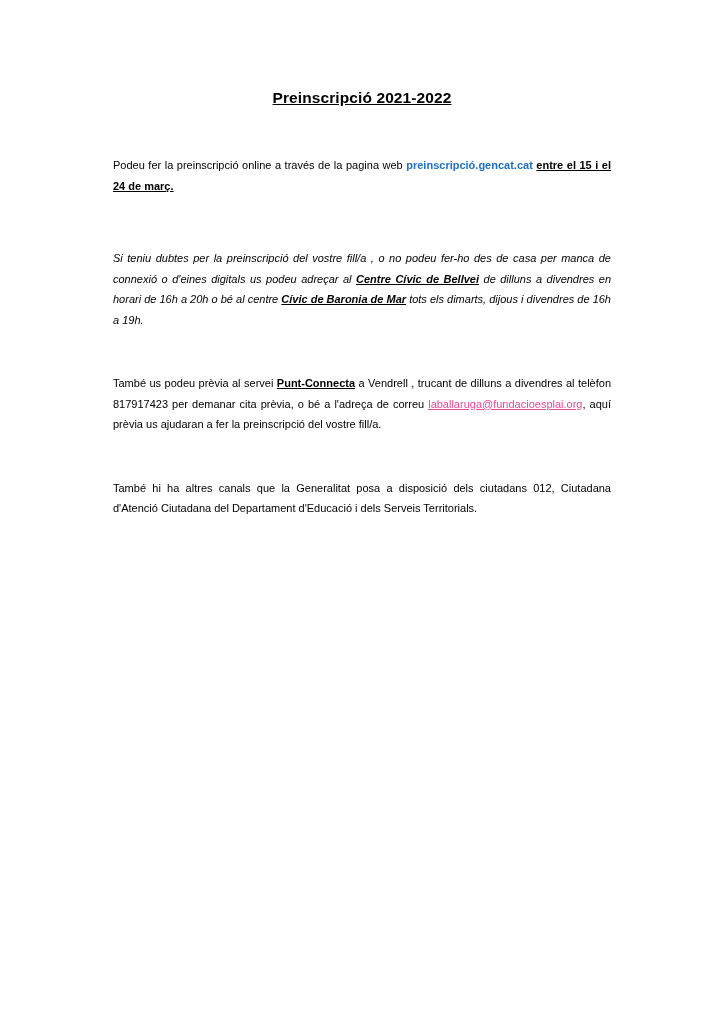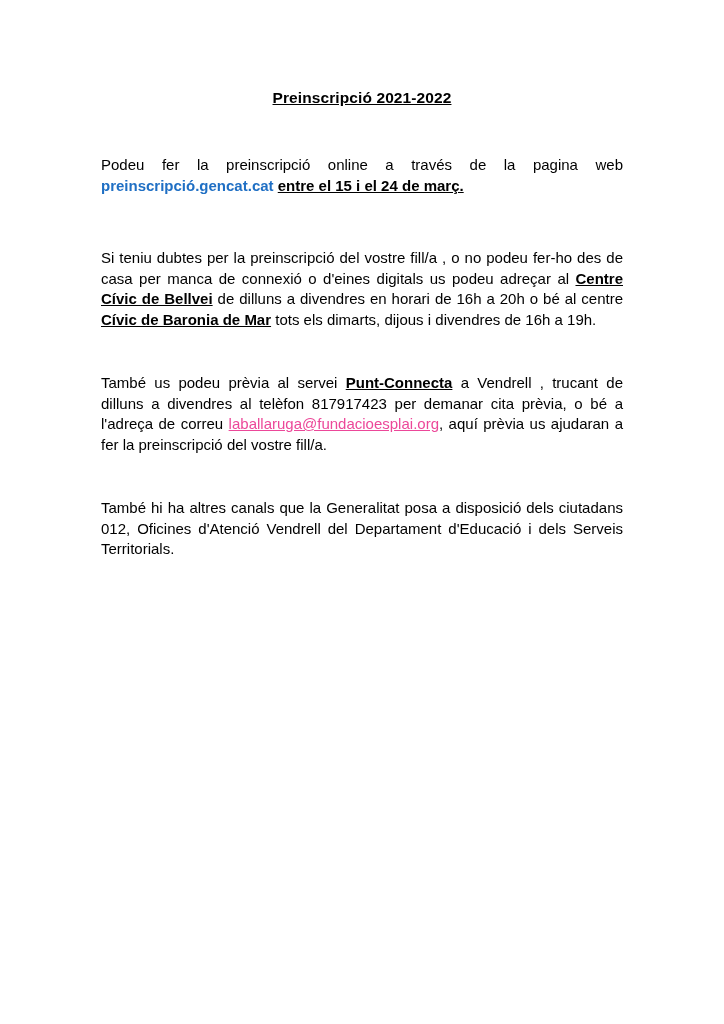--- a/index.html
+++ b/index.html
@@ -24,31 +24,32 @@
   .doc-title {
     text-align: center;
     font-size: 15.5px;
     font-weight: bold;
     text-decoration: underline;
     margin: 0;
     padding-top: 89px;
     letter-spacing: 0.1px;
   }
   .para {
-    font-size: 15px;
+    font-size: 11px;
     line-height: 20.5px;
     text-align: justify;
-    margin: 0;
+    margin: 12px;
     color: #000;
   }
   .para-intro {
     margin-top: 48px;
   }
   .para-2 {
     margin-top: 52px;
+    font-style: italic;
   }
   .para-3 {
     margin-top: 43px;
   }
   .para-4 {
     margin-top: 43px;
   }
   .link-blue {
     color: #1f6fc4;
     font-weight: bold;
@@ -76,16 +77,16 @@
 
   <p class="para para-2">
     <span>Si teniu dubtes per la preinscripció del vostre fill/a ,  o  no podeu fer-ho des de casa per manca de  connexió o  d'eines digitals   us podeu   adreçar al  </span><span class="bold-underline">Centre Cívic de Bellvei</span><span> de dilluns a divendres en horari de 16h a 20h o bé al centre </span><span class="bold-underline">Cívic de Baronia de Mar</span><span> tots els dimarts, dijous i divendres de 16h a 19h.</span>
   </p>
 
   <p class="para para-3">
     <span>També us podeu prèvia  al servei  </span><span class="bold-underline">Punt-Connecta</span><span>  a Vendrell , trucant  de dilluns a divendres al   telèfon   817917423   per   demanar   cita   prèvia,      o   bé  a  l'adreça  de  correu </span><a class="mail-link" href="#">laballaruga@fundacioesplai.org</a><span>, aquí  prèvia us ajudaran a fer la preinscripció del vostre fill/a.</span>
   </p>
 
   <p class="para para-4">
-    <span>També hi ha altres canals que la Generalitat posa a disposició dels ciutadans 012, Oficines d'Atenció Vendrell del Departament d'Educació i dels Serveis Territorials.</span>
+    <span>També hi ha altres canals que la Generalitat posa a disposició dels ciutadans 012, Ciutadana d'Atenció Ciutadana del Departament d'Educació i dels Serveis Territorials.</span>
   </p>
 
 </div>
 
 </body></html>

